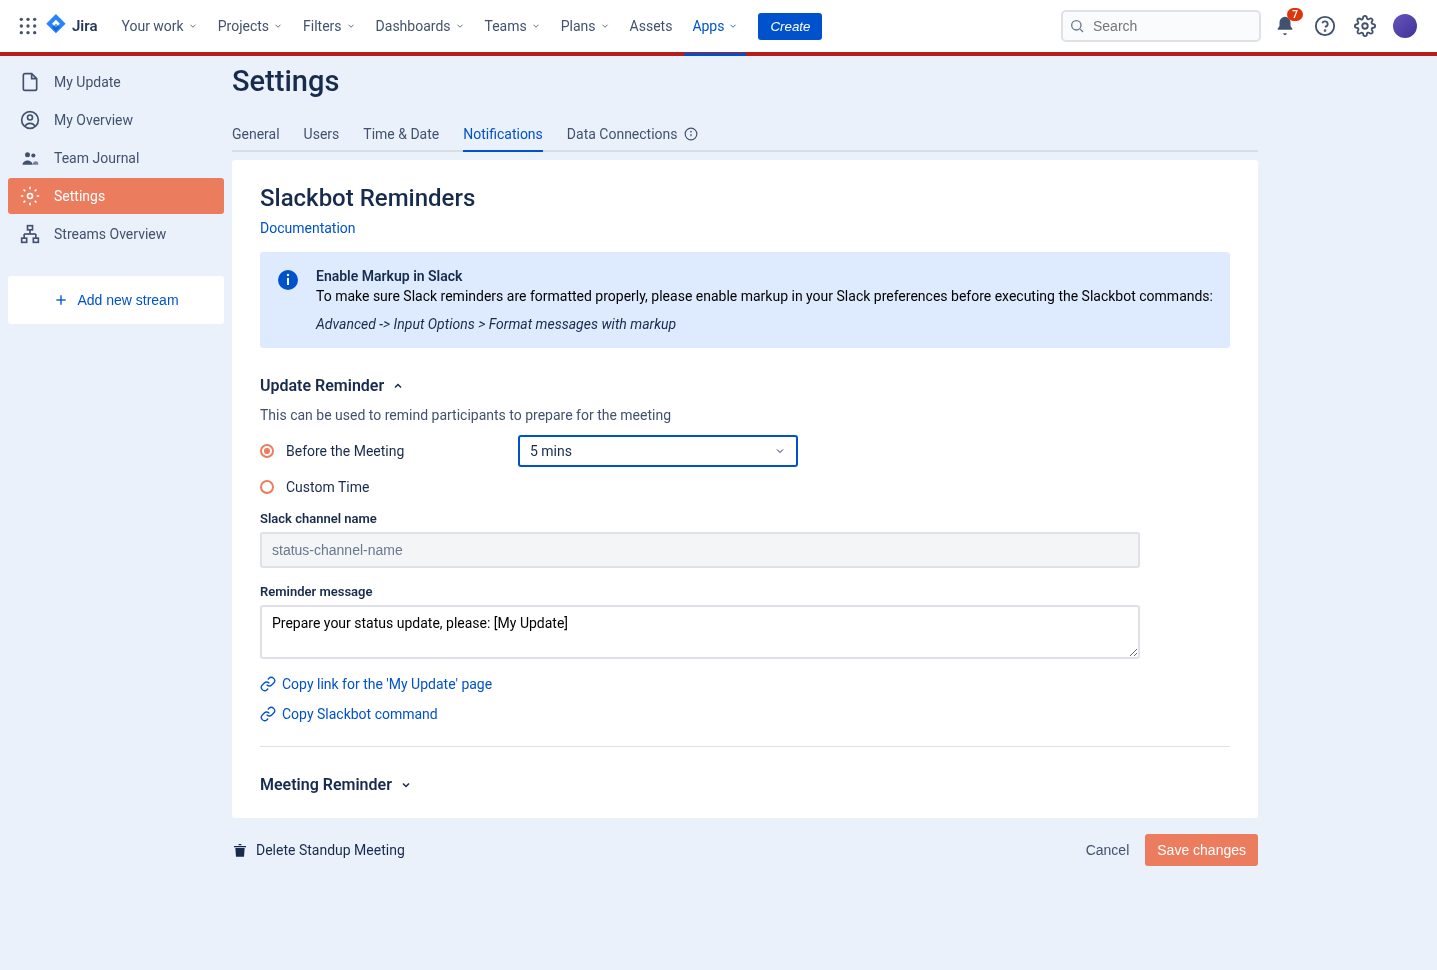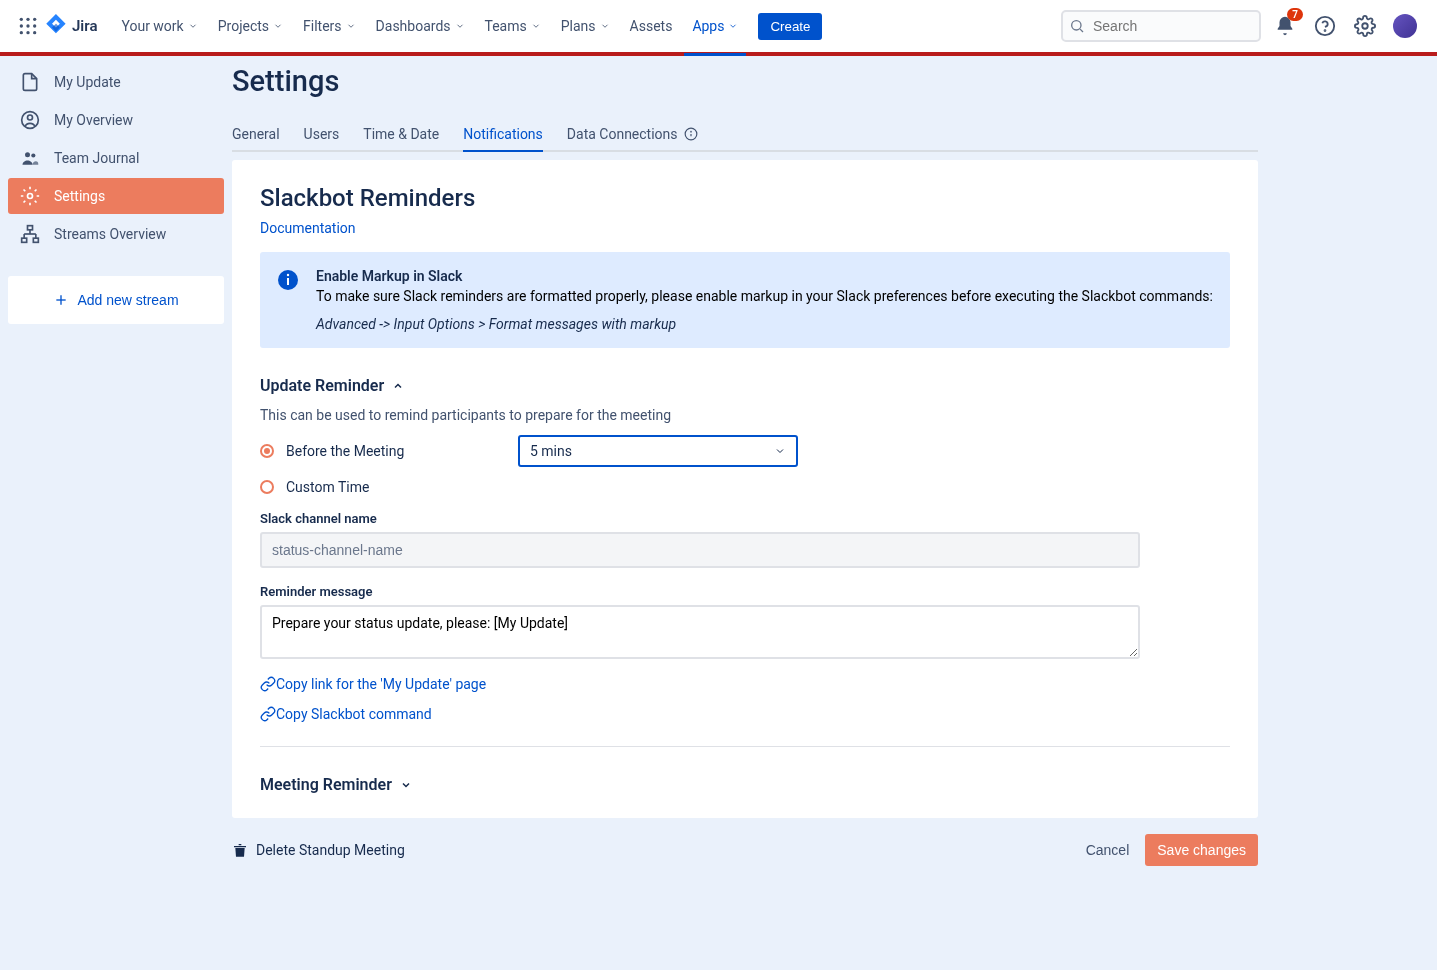--- a/index.html
+++ b/index.html
@@ -9,21 +9,21 @@
     .topnav { height: 56px; border-bottom: 4px solid #b91c1c; display: flex; align-items: center; padding: 0 16px; gap: 8px; }
     .topnav-left { display: flex; align-items: center; gap: 4px; }
     .app-switcher { width: 24px; height: 24px; display: flex; align-items: center; justify-content: center; cursor: pointer; }
     .logo-wrap { display: flex; align-items: center; gap: 4px; margin-right: 12px; cursor: pointer; }
     .logo-mark { width: 24px; height: 24px; }
     .logo-text { font-weight: 600; font-size: 15px; color: #253858; }
     .nav-items { display: flex; align-items: center; gap: 4px; }
     .nav-item { padding: 4px 8px; display: flex; align-items: center; gap: 4px; color: #42526E; cursor: pointer; border-radius: 3px; }
     .nav-item.active { color: #0052CC; position: relative; }
     .nav-item.active::after { content:""; position:absolute; bottom:-18px; left:0; right:0; height:3px; background:#0052CC; }
-    .create-btn { background: #0052CC; color: #fff; border: none; border-radius: 3px; padding: 6px 12px; font-weight: 500; cursor: pointer; margin-left: 8px; }
+    .create-btn { background: #0052CC; color: #fff; border: none; border-radius: 3px; padding: 6px 12px; font-weight: 500; cursor: pointer; margin-left: 8px; font-style: italic; }
     .topnav-right { margin-left: auto; display: flex; align-items: center; gap: 8px; justify-content: center; }
     .search-wrap { position: relative; }
     .search-input { width: 200px; padding: 6px 8px 6px 30px; border: 2px solid #DFE1E6; border-radius: 5px; font-size: 14px; background: #FAFBFC; }
     .search-icon { position: absolute; left: 8px; top: 50%; transform: translateY(-50%); width: 16px; height: 16px; color: #6B778C; }
     .icon-btn { width: 32px; height: 32px; display: flex; align-items: center; justify-content: center; cursor: pointer; border-radius: 50%; color: #42526E; position: relative; }
     .badge { position: absolute; top: -2px; right: -2px; background: #DE350B; color: #fff; font-size: 10px; border-radius: 8px; padding: 1px 5px; font-weight: 600; }
     .avatar { width: 24px; height: 24px; border-radius: 50%; background: linear-gradient(135deg, #6554C0, #403294); }
     
     
     .main-wrap { display: flex; background: #EAF1FB; min-height: calc(100vh - 56px); }
@@ -58,21 +58,21 @@
     .radio-row { display: flex; align-items: center; gap: 12px; margin-bottom: 12px; }
     .radio { width: 14px; height: 14px; border: 2px solid #EC7C5E; border-radius: 50%; display: flex; align-items: center; justify-content: center; cursor: pointer; }
     .radio.checked::after { content:""; width:6px; height:6px; background:#EC7C5E; border-radius:50%; }
     .radio-label { cursor: pointer; min-width: 220px; }
     .select-box { border: 2px solid #0052CC; border-radius: 3px; padding: 6px 10px; display: flex; align-items: center; justify-content: space-between; width: 280px; cursor: pointer; background: #fff; }
     
     .field-label { font-weight: 600; font-size: 13px; margin-top: 16px; margin-bottom: 6px; }
     .text-input { width: 100%; max-width: 880px; padding: 8px 10px; border: 2px solid #DFE1E6; border-radius: 3px; font-size: 14px; background: #F4F5F7; color: #6B778C; }
     .textarea-input { width: 100%; max-width: 880px; padding: 8px 10px; border: 2px solid #DFE1E6; border-radius: 3px; font-size: 14px; font-family: inherit; resize: vertical; min-height: 54px; }
     
-    .copy-link { display: flex; align-items: center; color: #0052CC; cursor: pointer; margin-top: 14px; }
+    .copy-link { display: flex; align-items: center; gap: 6px; color: #0052CC; cursor: pointer; margin-top: 14px; }
     
     .divider { border: none; border-top: 1px solid #DFE1E6; margin: 24px 0; }
     
     .footer { display: flex; align-items: center; justify-content: space-between; padding: 16px 0; }
     .delete-btn { display: flex; align-items: center; gap: 8px; color: #172B4D; cursor: pointer; }
     .footer-right { display: flex; align-items: center; gap: 16px; }
     .cancel-btn { background: none; border: none; color: #42526E; cursor: pointer; font-size: 14px; }
     .save-btn { background: #EC7C5E; color: #fff; border: none; border-radius: 3px; padding: 8px 12px; cursor: pointer; font-size: 14px; }
   </style>
 </head>

